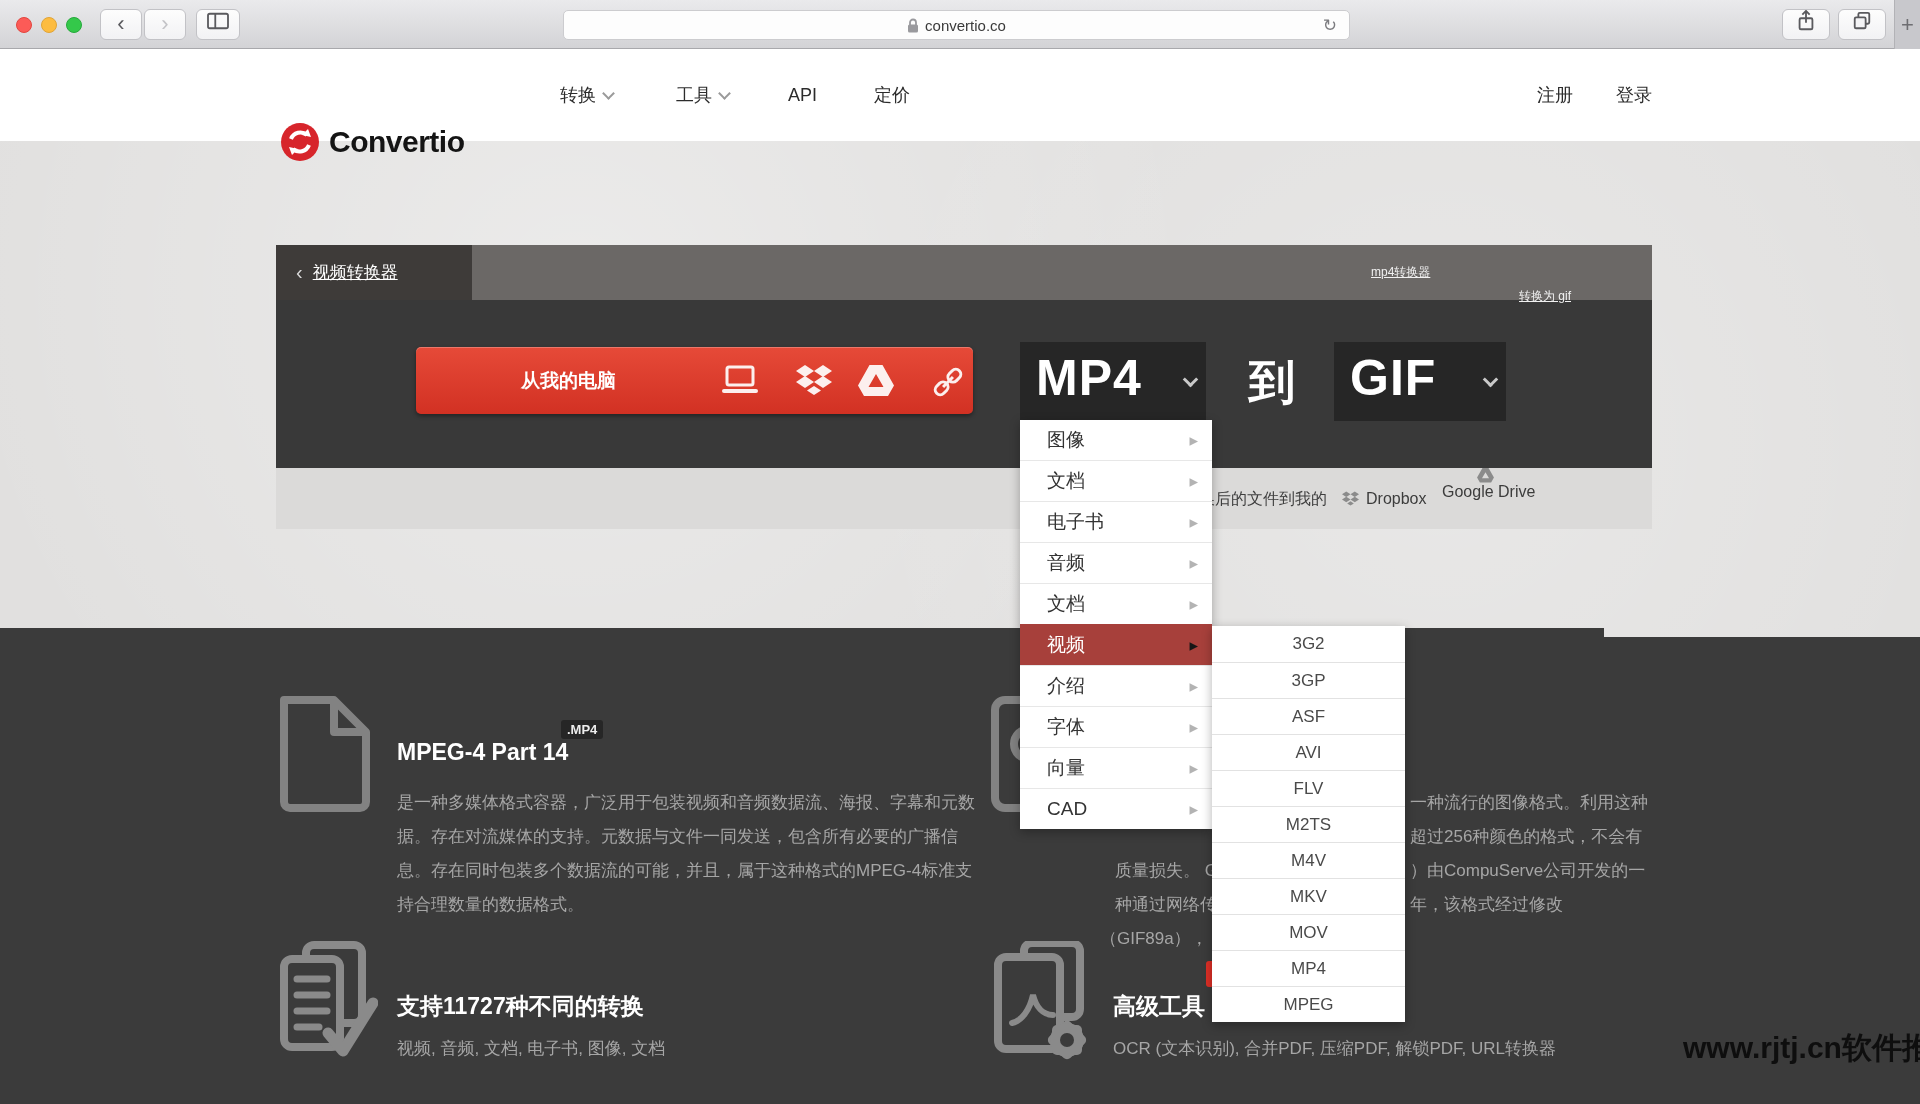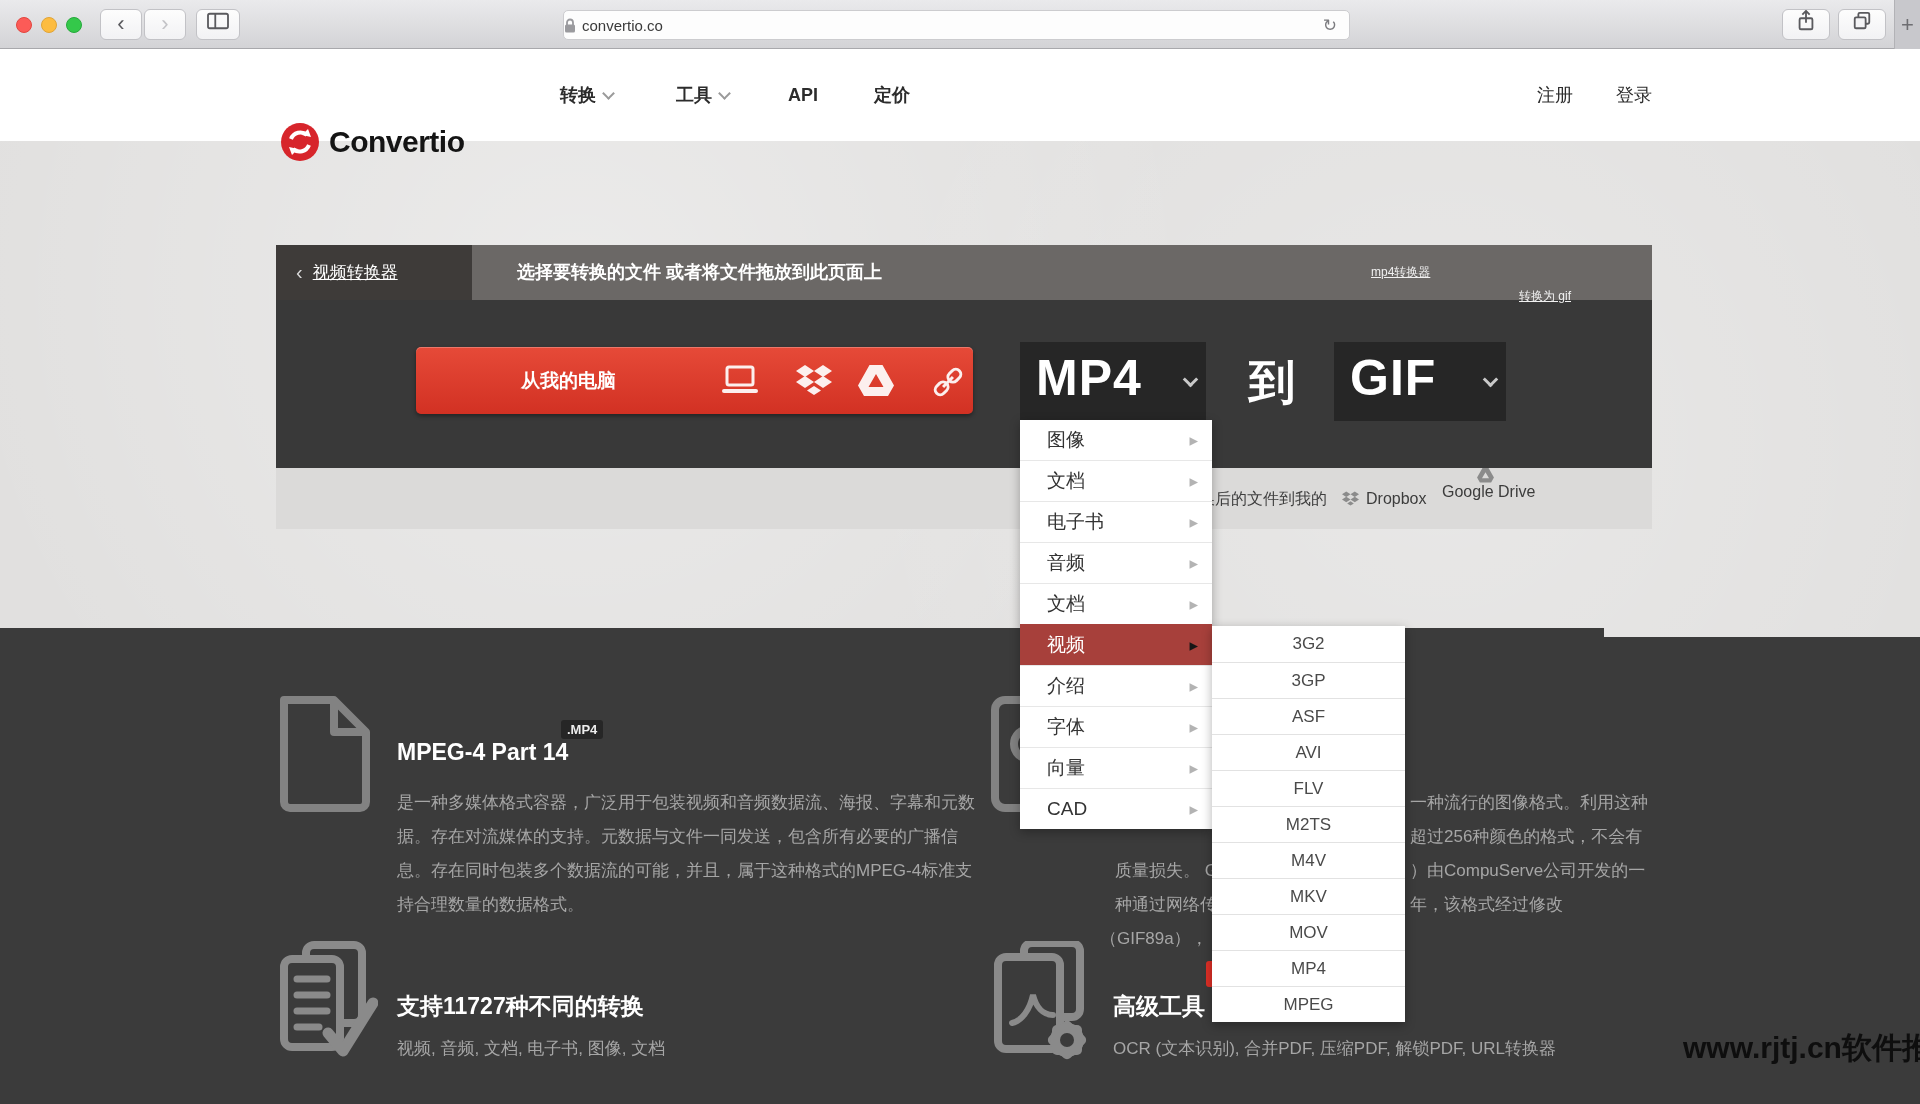--- a/index.html
+++ b/index.html
@@ -20,31 +20,31 @@
   .chrome-btn.disabled { color:#c3c3c7; }
   .btn-back { left:100px; width:42px; }
   .btn-forward { left:144px; width:42px; }
   .btn-sidebar { left:196px; width:44px; }
   .btn-share { left:1782px; width:48px; }
   .btn-tabs { left:1838px; width:48px; }
   .newtab-strip { position:absolute; right:0; top:0; width:26px; height:49px; background:#c8c8cc;
             border-left:1px solid #b2b2b6; color:#6e6e72; font-size:22px; text-align:center; line-height:49px; }
   .url-field { position:absolute; left:563px; top:10px; width:787px; height:30px;
             background:#fdfdfd; border:1px solid #cccccf; border-radius:5px;
-            display:flex; align-items:center; 
+            display:flex; align-items:center; justify-content:center;
             font-size:15px; color:#3a3a3a; }
   .url-field .lock { margin-right:6px; display:inline-flex; }
   .refresh { position:absolute; right:12px; top:3px; color:#7b7b7f; font-size:17px; line-height:24px; }
 
   
   .site-header { position:absolute; left:0; top:49px; width:1920px; height:92px; background:#ffffff; z-index:9; }
   .logo { position:absolute; left:281px; top:74px; display:flex; align-items:center; }
   .logo-text { margin-left:10px; font-size:30px; font-weight:800; color:#141414; letter-spacing:-0.5px; }
   .nav-item { position:absolute; top:0; height:92px; display:flex; align-items:center;
-            font-size:18px; color:#2c2c2c; cursor:default;font-weight:bold; }
+            font-size:18px; color:#2c2c2c; cursor:default; }
   .chev-down { width:9px; height:9px; border-right:2px solid #9a9a9a; border-bottom:2px solid #9a9a9a;
             transform:rotate(45deg); margin-left:8px; margin-top:-4px; }
   .auth-link { position:absolute; top:0; height:92px; display:flex; align-items:center; font-size:18px; color:#2c2c2c; }
 
   
   .page-light { position:absolute; left:0; top:141px; width:1920px; height:496px; background:#e1e0df;
             background-image:radial-gradient(circle at 30% 30%, rgba(255,255,255,.35), transparent 45%),
                              radial-gradient(circle at 75% 60%, rgba(255,255,255,.25), transparent 40%); }
   .card-remnant { position:absolute; left:460px; top:141px; width:1015px; height:41px; background:#edecec; }
 
@@ -189,21 +189,20 @@
 
   <div class="page-light">
     <div class="card-remnant"></div>
   </div>
 
   <div class="tabbar">
     <div class="active-tab">
       <span class="back-arrow">‹</span>
       <span class="tab-label">视频转换器</span>
     </div>
-    <div class="headline">选择要转换的文件 或者将文件拖放到此页面上</div>
     <a class="bar-link l1">mp4转换器</a>
     <a class="bar-link l2">转换为 gif</a>
   </div>
 
   <div class="panel">
     <div class="red-btn">
       <span class="red-btn-label">从我的电脑</span>
       <svg class="red-icon ri-computer" viewBox="0 0 36 32">
         <rect x="5" y="2" width="26" height="18" rx="2" fill="none" stroke="#fff" stroke-width="3"></rect>
         <rect x="0" y="24" width="36" height="4" rx="2" fill="#fff"></rect>

